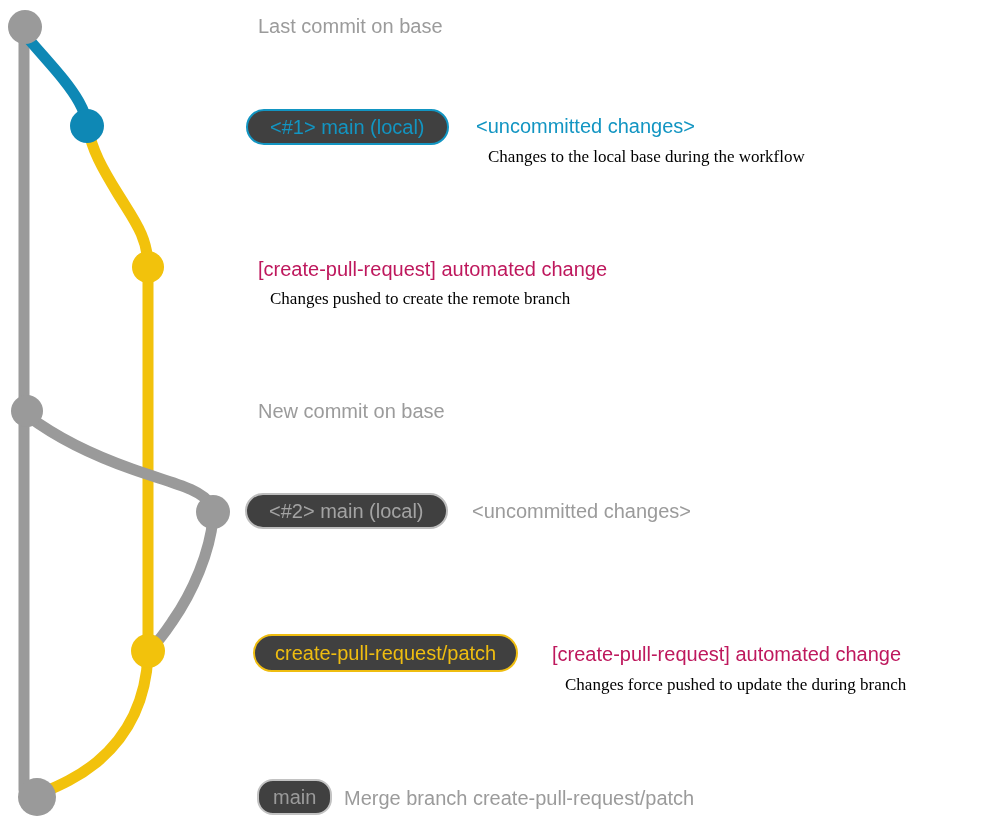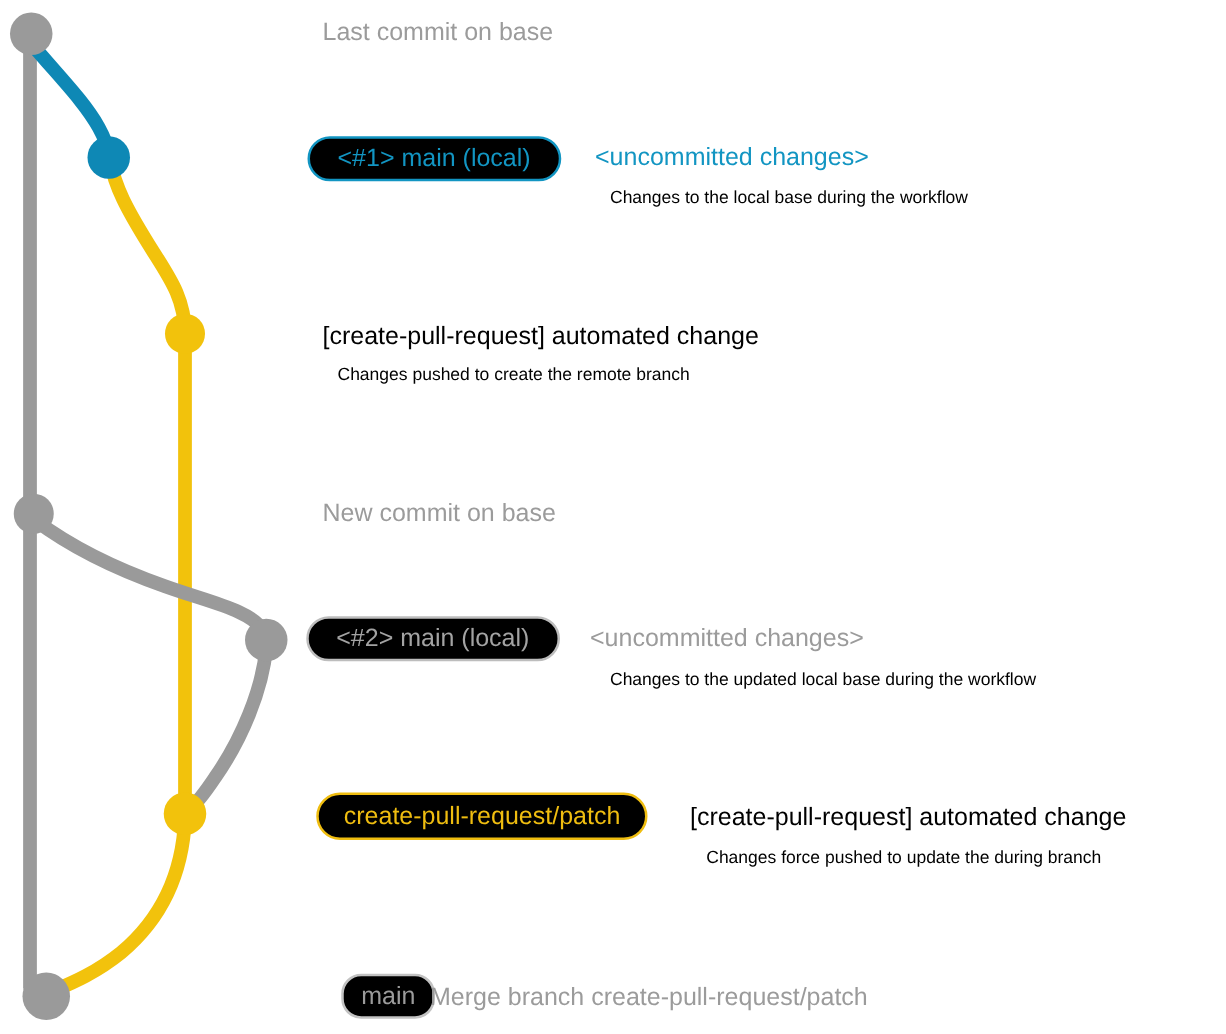--- a/index.html
+++ b/index.html
@@ -14,37 +14,37 @@
   .graph-svg { position: absolute; left: 0; top: 0; }
 
   .abs { position: absolute; white-space: nowrap; }
 
   .lbl-gray {
     color: #9b9b9b;
     font-size: 20px;
     line-height: 24px;
   }
   .title-blue   { color: #1295c2; font-size: 20px; line-height: 24px; }
-  .title-yellow { color: #000000; font-size: 20px; line-height: 24px; }
+  .title-yellow { color: #be185d; font-size: 20px; line-height: 24px; }
   .title-gray   { color: #9b9b9b; font-size: 20px; line-height: 24px; }
 
   .desc {
-    font-family: Liberation Sans, sans-serif;
+    font-family: Liberation Serif, serif;
     color: #000000;
-    font-size: 14px;
+    font-size: 17px;
     line-height: 22px;
   }
 
   .badge {
     display: inline-block;
     font-size: 20px;
     line-height: 24px;
     padding: 4px 22px;
     border-radius: 18px;
-    background: #000000;
+    background: #404040;
   }
   .badge-blue   { border: 2px solid #1295c2; color: #1295c2; }
   .badge-gray   { border: 2px solid #bdbdbd; color: #a3a3a3; text-align: right; }
   .badge-yellow { border: 2px solid #efbd10; color: #efbd10; padding: 5px 20px; border-radius: 20px; }
   .badge-main   { border: 2px solid #c2c2c2; color: #9b9b9b; padding: 4px 14px; border-radius: 16px; }
 
   .l { fill: none; stroke-linecap: round; }
   .l-gray   { stroke: #9a9a9a; stroke-width: 11; }
   .l-blue   { stroke: #0e88b5; stroke-width: 11; }
   .l-yellow { stroke: #f2c20c; stroke-width: 11; }
@@ -88,22 +88,21 @@
   <div class="abs title-blue" style="left:476px; top:114px;">&lt;uncommitted changes&gt;</div>
   <div class="abs desc" style="left:488px; top:146px;">Changes to the local base during the workflow</div>
 
   <div class="abs title-yellow" style="left:258px; top:257px;">[create-pull-request] automated change</div>
   <div class="abs desc" style="left:270px; top:288px;">Changes pushed to create the remote branch</div>
 
   <div class="abs lbl-gray" style="left:258px; top:399px;">New commit on base</div>
 
   <span class="abs badge badge-gray" style="left:245px; top:493px;">&lt;#2&gt; main (local)</span>
   <div class="abs title-gray" style="left:472px; top:499px;">&lt;uncommitted changes&gt;</div>
-  <div class="abs desc" style="left:488px; top:532px;">Changes to the updated local base during the workflow</div>
 
   <span class="abs badge badge-yellow" style="left:253px; top:634px;">create-pull-request/patch</span>
   <div class="abs title-yellow" style="left:552px; top:642px;">[create-pull-request] automated change</div>
   <div class="abs desc" style="left:565px; top:674px;">Changes force pushed to update the during branch</div>
 
-  <span class="abs badge badge-main" style="left:273px; top:779px;">main</span>
+  <span class="abs badge badge-main" style="left:257px; top:779px;">main</span>
   <div class="abs lbl-gray" style="left:344px; top:786px;">Merge branch create-pull-request/patch</div>
 
 </div>
 
 </body></html>

